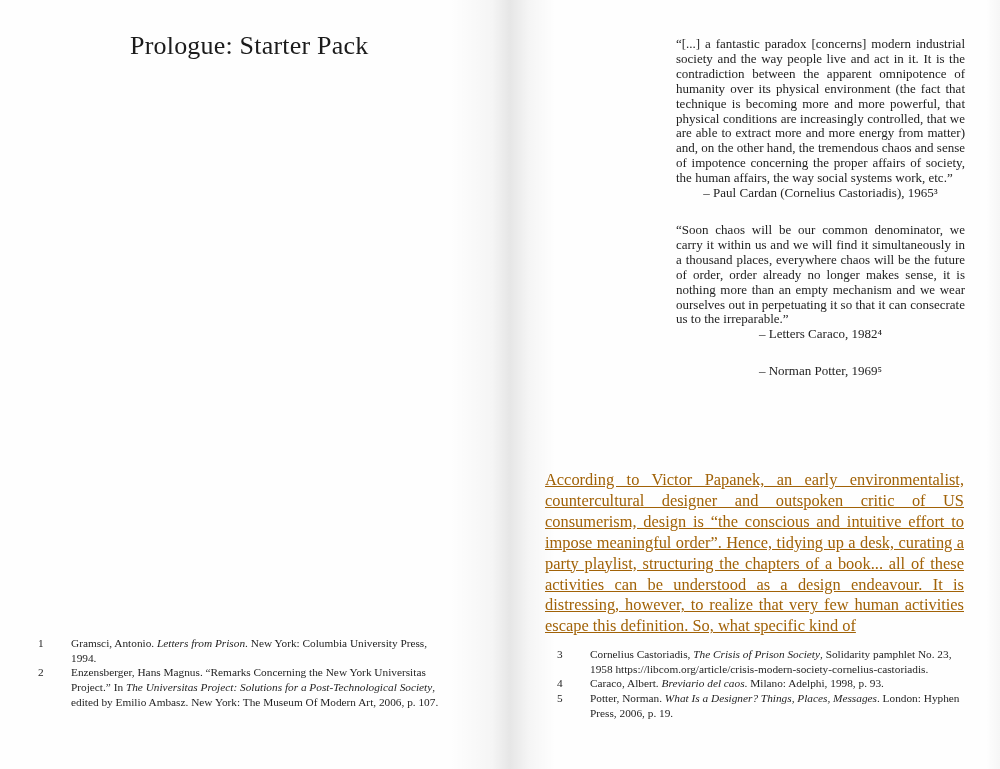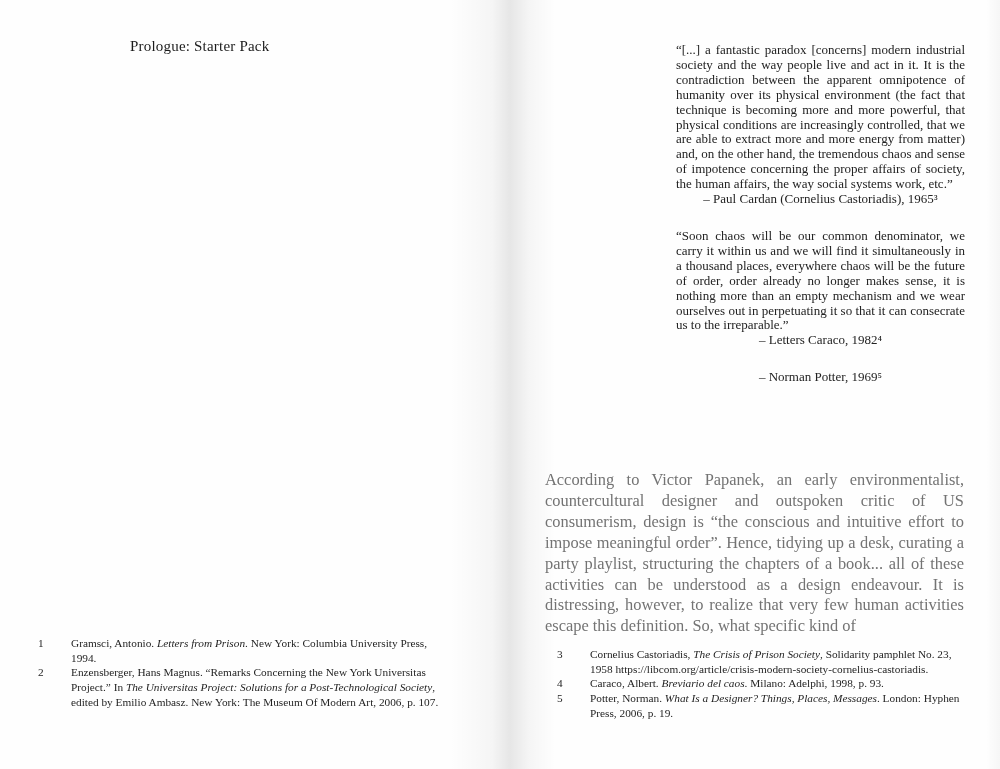--- a/index.html
+++ b/index.html
@@ -38,21 +38,21 @@
     width: 14px;
     height: 100%;
     background: linear-gradient(to right, rgba(0,0,0,0) 0%, rgba(0,0,0,0.03) 100%);
     pointer-events: none;
   }
   
   .page-title {
     position: absolute;
     left: 130px;
     top: 33px;
-    font-size: 15px;
+    font-size: 26px;
     line-height: 26px;
     letter-spacing: 0.2px;
     color: #1b1b1b;
   }
   .footnotes {
     position: absolute;
     font-size: 11.3px;
     line-height: 14.7px;
     color: #242424;
   }
@@ -80,32 +80,33 @@
   
   .quotes {
     position: absolute;
     left: 676px;
     top: 33px;
     width: 289px;
     font-size: 13px;
     line-height: 14.9px;
     color: #222222;
   }
-  .quote { margin: 10px 0 22px 0; }
+  .quote { margin: 4px 0 22px 0; }
   .quote-text { text-align: justify; }
   .quote-attr { text-align: center; }
   .body-par {
     position: absolute;
     left: 545px;
     top: 470px;
     width: 419px;
     font-size: 16.4px;
     line-height: 20.9px;
     text-align: justify;
-    color: #737373;
+    color: #a16207;
+    text-decoration: underline;
   }
   .folio {
     position: absolute;
     left: 545px;
     top: 722px;
     width: 420px;
     text-align: center;
     font-size: 16px;
     color: #1d1d1d;
     margin-top: 44px;

